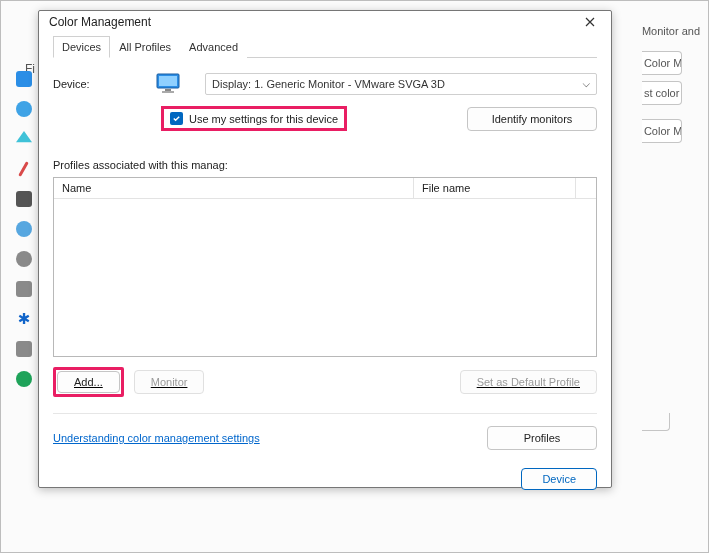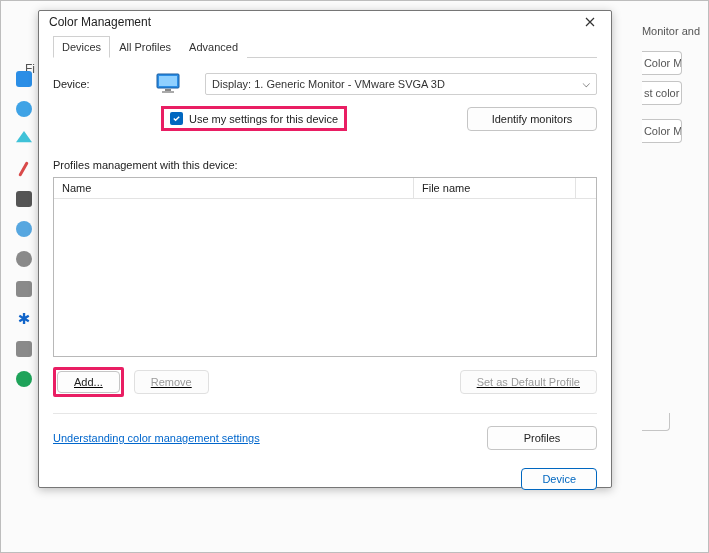--- a/index.html
+++ b/index.html
@@ -129,34 +129,34 @@
           <svg width="9" height="9" viewBox="0 0 10 10">
               <path d="M2 5 L4 7 L8 3" stroke="#fff" stroke-width="1.6" fill="none"></path>
             </svg>
         </div>
         <span class="use-label">Use my settings for this device</span>
       </div>
       <div class="spacer"></div>
       <div class="btn wide">Identify monitors</div>
     </div>
 
-    <div class="assoc-label">Profiles management with this device:</div>
+    <div class="assoc-label">Profiles associated with this manag:</div>
     <div class="listbox">
       <div class="lh">
         <div class="col name">Name</div>
         <div class="col file">File name</div>
         <div class="col end"></div>
       </div>
     </div>
 
     <div class="actions">
       <div class="add-hl">
         <div class="btn">Add...</div>
       </div>
-      <div class="btn disabled">Remove</div>
+      <div class="btn disabled">Monitor</div>
       <div class="spacer"></div>
       <div class="btn disabled wide">Set as Default Profile</div>
     </div>
 
     <div class="sep"></div>
 
     <div class="link-row">
       <a class="link">Understanding color management settings</a>
       <div class="spacer"></div>
       <div class="btn" style="min-width:110px">Profiles</div>

